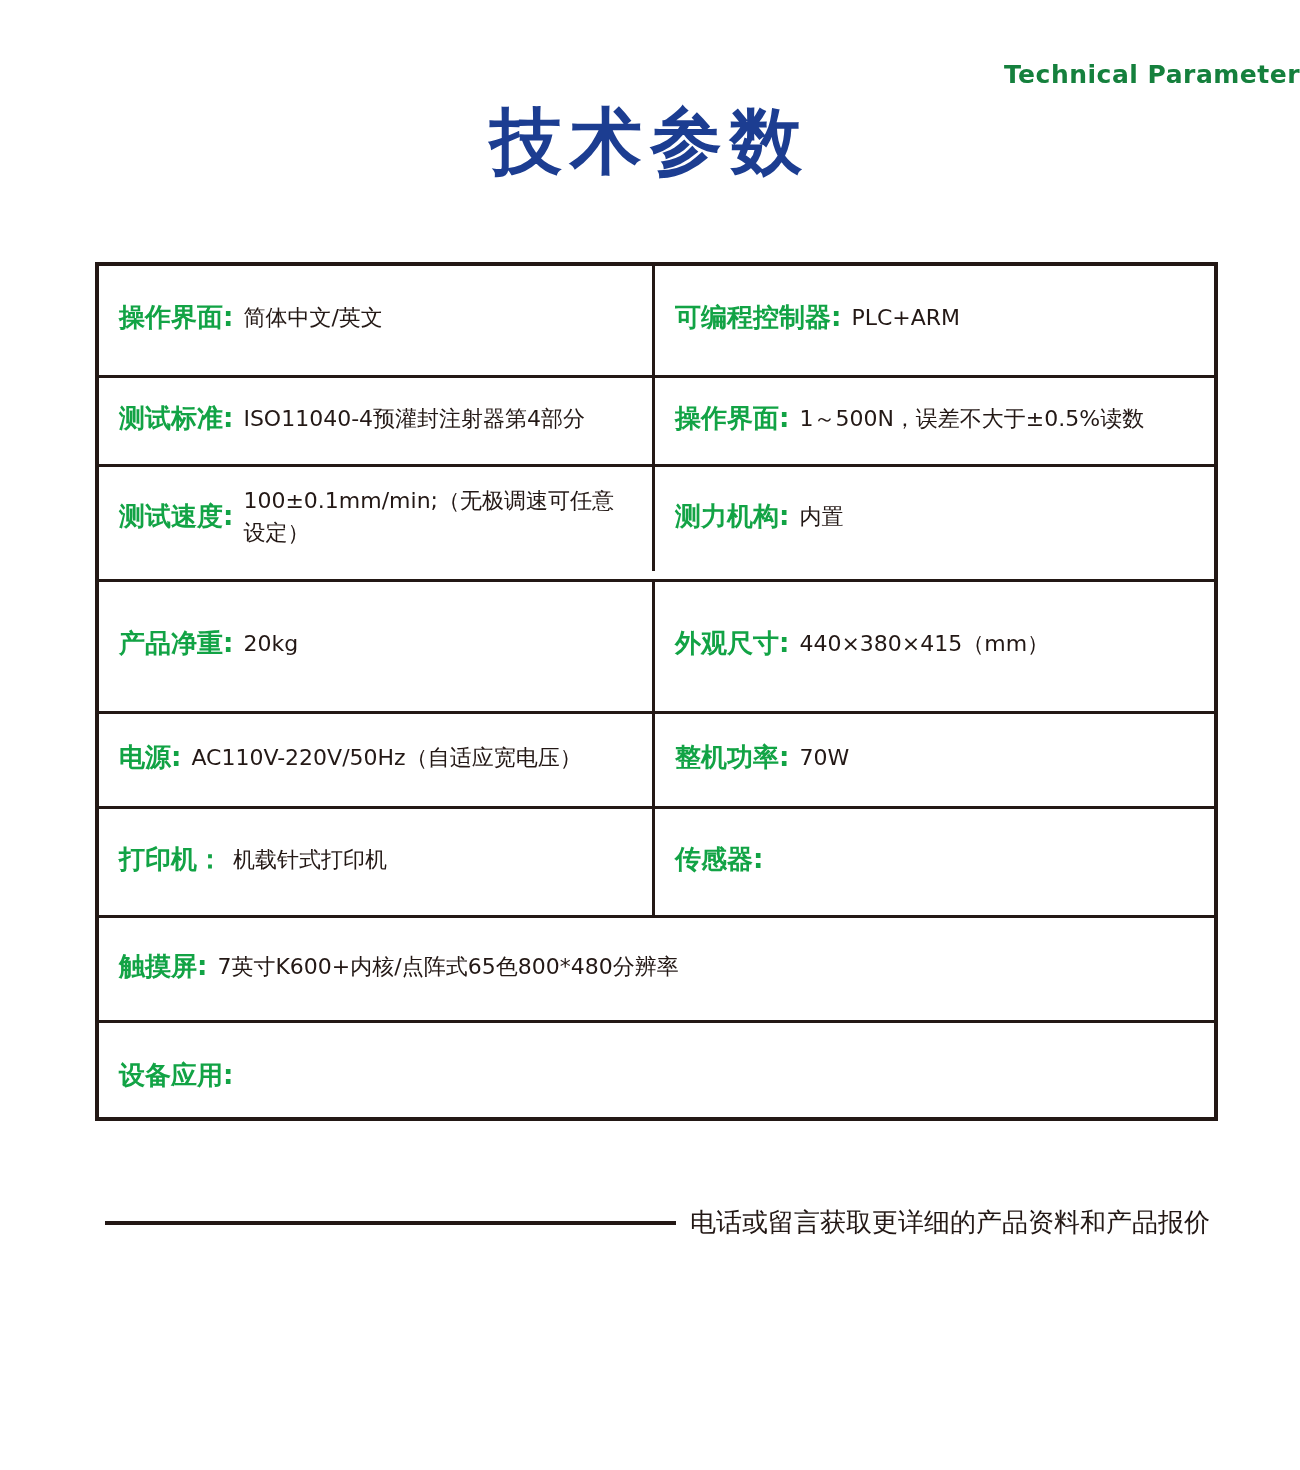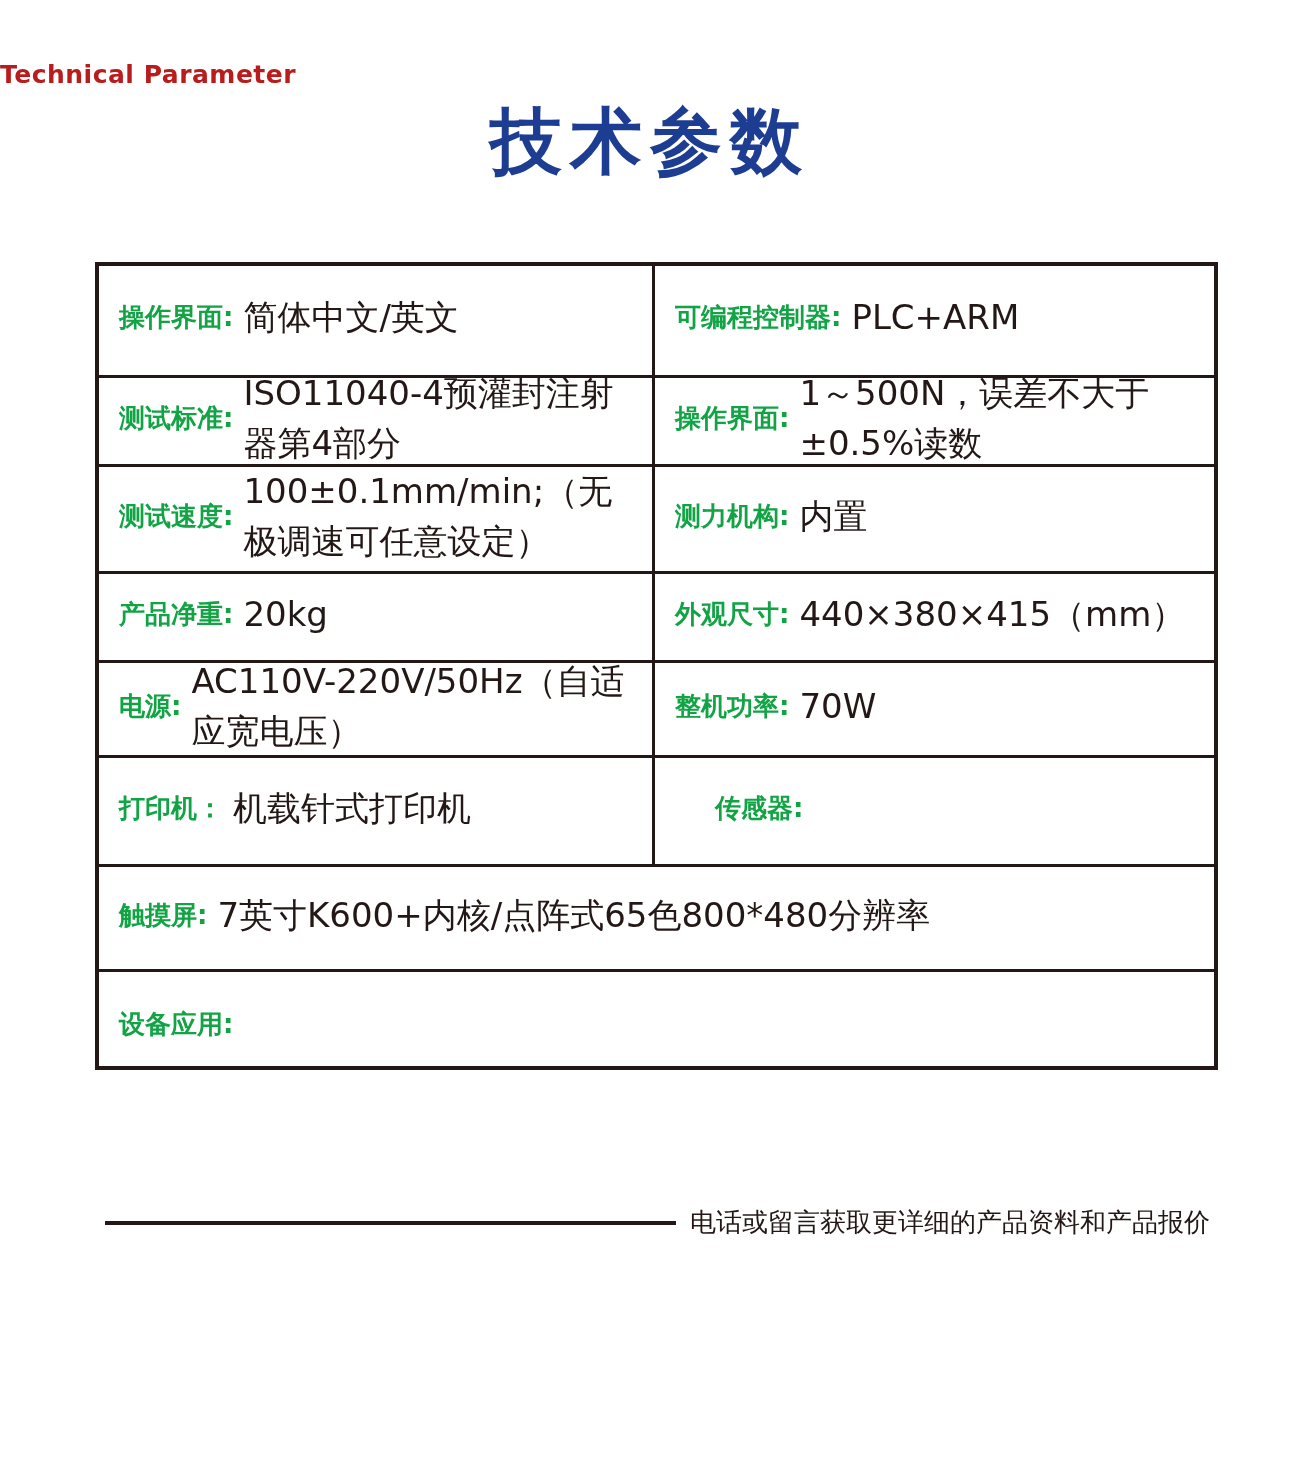--- a/index.html
+++ b/index.html
@@ -14,24 +14,24 @@
     height: 1470px;
     background: #ffffff;
     overflow: hidden;
   }
   
   .subtitle {
     position: absolute;
     top: 60px;
     left: 0;
     width: 100%;
-    text-align: left;
+    text-align: right;
     font-size: 25px;
     font-weight: bold;
-    color: #b91c1c;
+    color: #15803d;
     letter-spacing: 0.5px;
   }
   .title {
     position: absolute;
     top: 94px;
     left: 0;
     width: 100%;
     text-align: center;
     font-size: 72px;
     font-weight: bold;
@@ -50,23 +50,23 @@
   }
   .trow {
     display: flex;
     border-top: 3px solid #231815;
     box-sizing: border-box;
   }
   .trow:first-child { border-top: none; }
   .trow:nth-child(1) { height: 109px; }
   .trow:nth-child(2) { height: 89px; }
   .trow:nth-child(3) { height: 107px; }
-  .trow:nth-child(4) { height: 89px; }
+  .trow:nth-child(4) { height: 132px; margin-top: 8px; }
   .trow:nth-child(5) { height: 95px; }
-  .trow:nth-child(6) { height: 109px; gap: 40px; }
+  .trow:nth-child(6) { height: 109px; }
   .trow:nth-child(7) { height: 105px; }
   .trow:nth-child(8) { height: 97px; }
   .tcell {
     display: flex;
     align-items: center;
     padding: 0 18px 5px 20px;
     box-sizing: border-box;
     overflow: hidden;
   }
   .trow:not(.full) .tcell:first-child {
@@ -83,21 +83,21 @@
   .label {
     color: #12a345;
     font-size: 26px;
     font-weight: bold;
     white-space: nowrap;
     margin-right: 10px;
     line-height: 1.45;
   }
   .value {
     color: #231815;
-    font-size: 34px;
+    font-size: 22px;
     font-weight: 500;
     line-height: 1.45;
   }
   
   .footer {
     position: absolute;
     top: 1205px;
     left: 105px;
     width: 1105px;
     display: flex;

